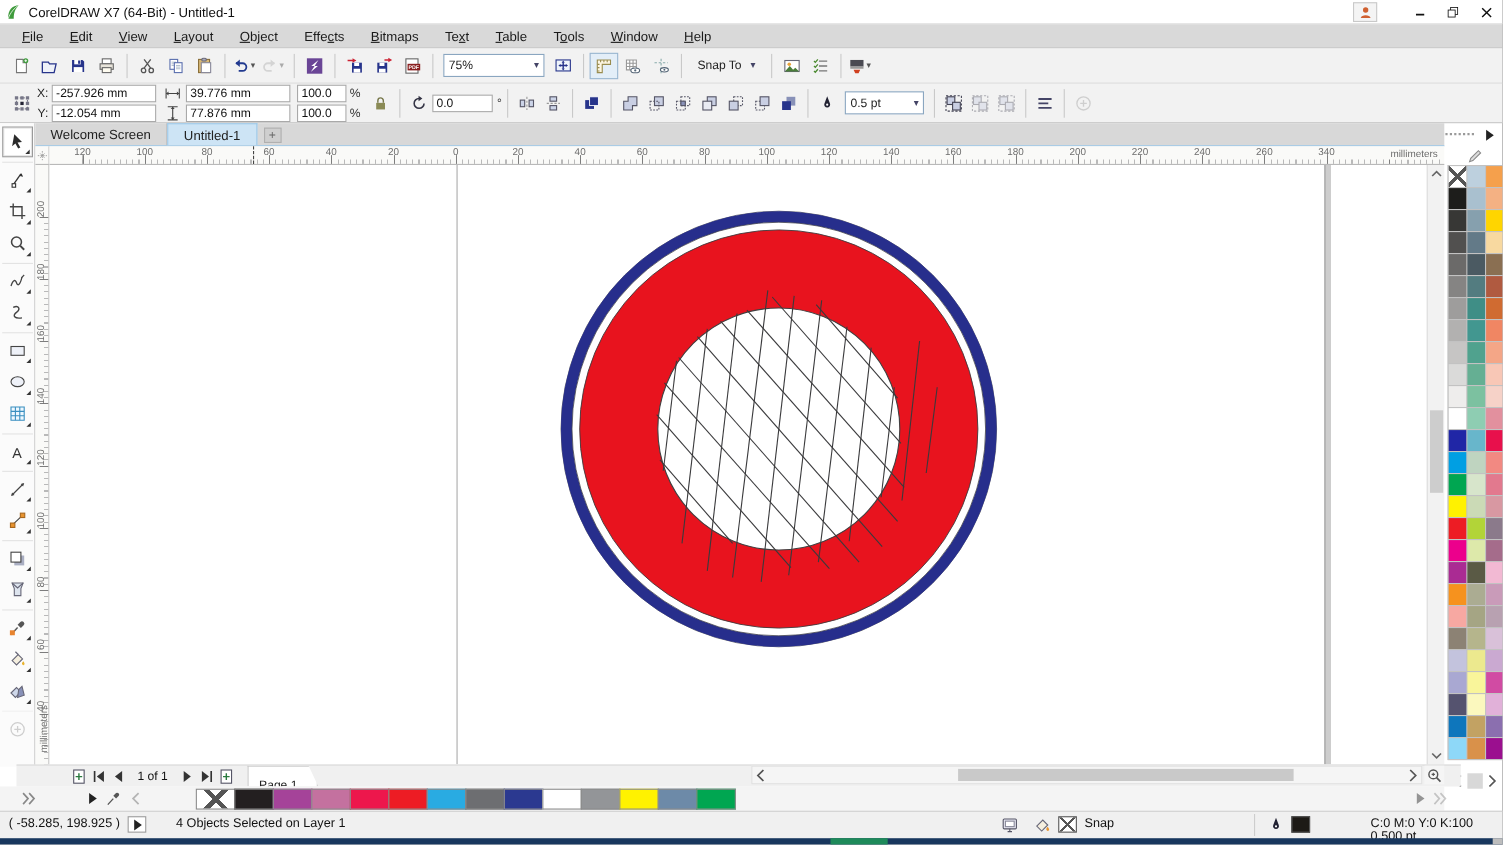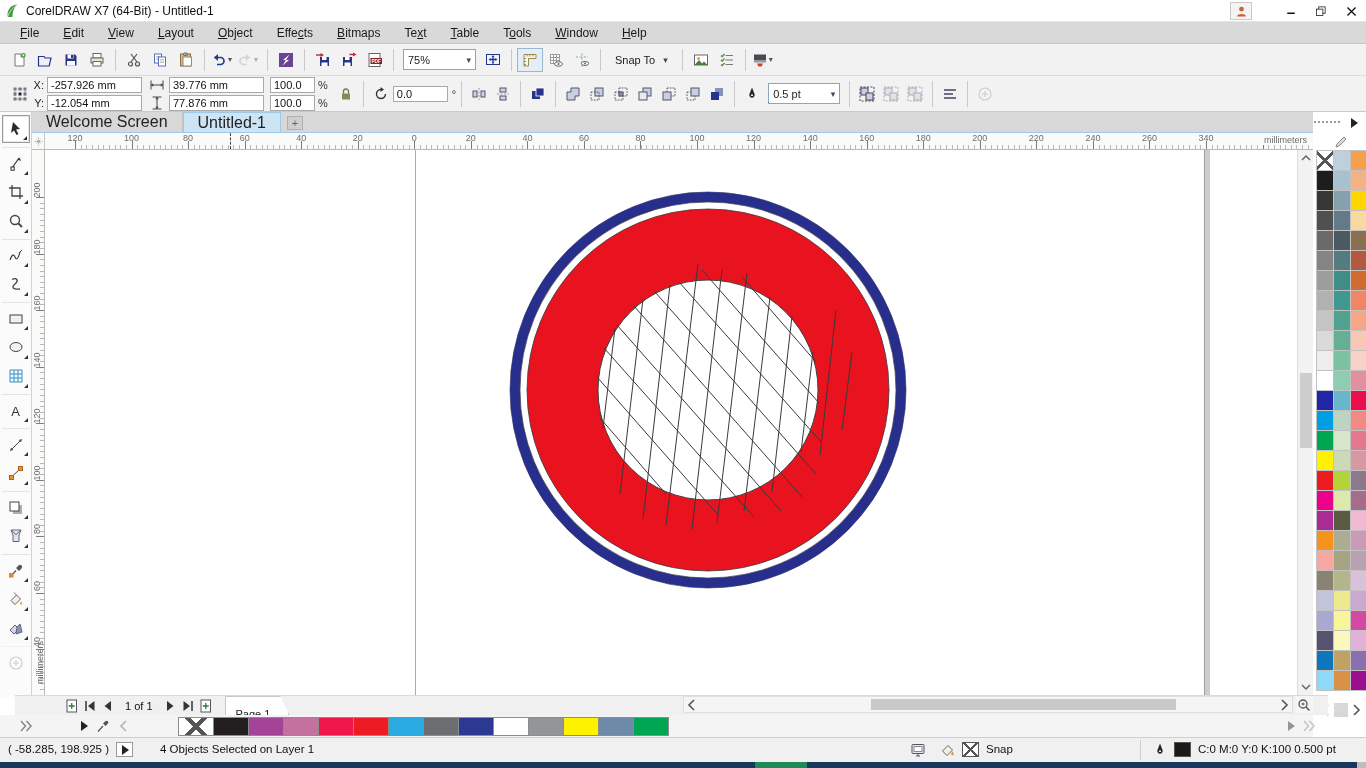--- a/index.html
+++ b/index.html
@@ -39,21 +39,21 @@
   .pinput{height:16px;border:1px solid #a9a9a9;background:#fff;font-size:11px;padding:0 3px;color:#111;}
   .pinput.w95{width:95px;} .pinput.w45{width:45px;} .pinput.w55{width:55px;}
   .punit{font-size:11px;color:#333;}
   .pbtn{width:24px;height:24px;display:flex;align-items:center;justify-content:center;border:1px solid transparent;}
   .pbtn.disabled{opacity:.4;}
   .psep{width:1px;height:26px;background:#c9c9c9;margin:0 5px;}
   #pb-shaping,#pb-arrange{display:flex;align-items:center;}
 
   
   .tabrow{position:absolute;left:32px;top:112px;width:1281px;height:21px;background:#d8d8d8;display:flex;align-items:flex-end;border-bottom:1px solid #9ec9e8;}
-  .dtab{height:20px;padding:0 14px;display:flex;align-items:center;font-size:16px;color:#222;border-right:1px solid #c2c2c2;}
+  .dtab{height:20px;padding:0 14px;display:flex;align-items:center;font-size:12px;color:#222;border-right:1px solid #c2c2c2;}
   .dtab.active{background:#cde4f5;border:1px solid #9ec9e8;border-bottom:none;}
   .newtab{width:16px;height:14px;background:#cfcfcf;border:1px solid #b0b0b0;color:#666;display:flex;align-items:center;justify-content:center;font-size:11px;margin-left:6px;margin-bottom:2px;}
   .tabgrip{position:absolute;right:2px;top:114px;width:50px;height:18px;display:flex;align-items:center;gap:6px;}
   .gripdots{width:26px;height:4px;border-top:2px dotted #9a9a9a;}
 
   
   .hruler{position:absolute;left:45px;top:133px;width:1268px;height:17px;background:#fafaf8;border-bottom:1px solid #b9b9b9;
     background-image:
       repeating-linear-gradient(90deg,#7d7d7d 0 1px,transparent 1px 56.55px),
       repeating-linear-gradient(90deg,#b9b9b9 0 1px,transparent 1px 5.655px);
@@ -309,21 +309,21 @@
       <span class="tbtn">
         <span>
           <svg viewBox="0 0 16 16" width="16" height="16">
             <rect x="2" y="1.5" width="11" height="13" fill="#fff" stroke="#666"></rect>
             <rect x="3.5" y="6" width="11.5" height="6" fill="#8a1f1f"></rect>
             <text x="4.4" y="10.8" font-size="4.8" fill="#fff" font-family="sans-serif" font-weight="bold">PDF</text>
           </svg>
         </span>
       </span>
       <span class="tsep"></span>
-      <div class="tselect" style="width: 73px;">
+      <div class="tselect" style="width: 92px;">
         <span class="val">75%</span>
         <span class="car">▾</span>
       </div>
       <span class="tbtn">
         <span>
           <svg viewBox="0 0 16 16" width="16" height="16">
             <rect x="1.5" y="2.5" width="13" height="10" fill="#eef4fb" stroke="#27348b"></rect>
             <path d="M8 4.5v6M5 7.5h6" stroke="#27348b" stroke-width="1.3"></path>
             <path d="M8 3L6.6 5h2.8zM8 12.2l-1.4-2h2.8zM3.6 7.5l2-1.4v2.8zM12.4 7.5l-2-1.4v2.8z" fill="#27348b"></path>
           </svg>
@@ -1111,20 +1111,20 @@
     <span class="xswatch" style="left:962px"></span>
     <span class="slab" style="left:986px">Snap</span>
     <span class="sdiv"></span>
     <span class="sic" style="left:1152px">
         <svg viewBox="0 0 16 16" width="16" height="16">
           <path d="M8 1.5L5.5 8a2.7 2.7 0 1 0 5 0z" fill="#223"></path>
           <circle cx="8" cy="9.2" r="1" fill="#fff"></circle>
         </svg>
       </span>
     <span class="kswatch" style="left:1174px"></span>
-    <span class="slab" style="left:1198px">C:0 M:0 Y:0 K:100  0.500 pt</span>
+    <span class="slab" style="left:1246px">C:0 M:0 Y:0 K:100  0.500 pt</span>
   </div>
 
   <div class="taskstrip">
       <span class="seg1"></span>
       <span class="seg2"></span>
     </div>
 </div>
 
 </body></html>

